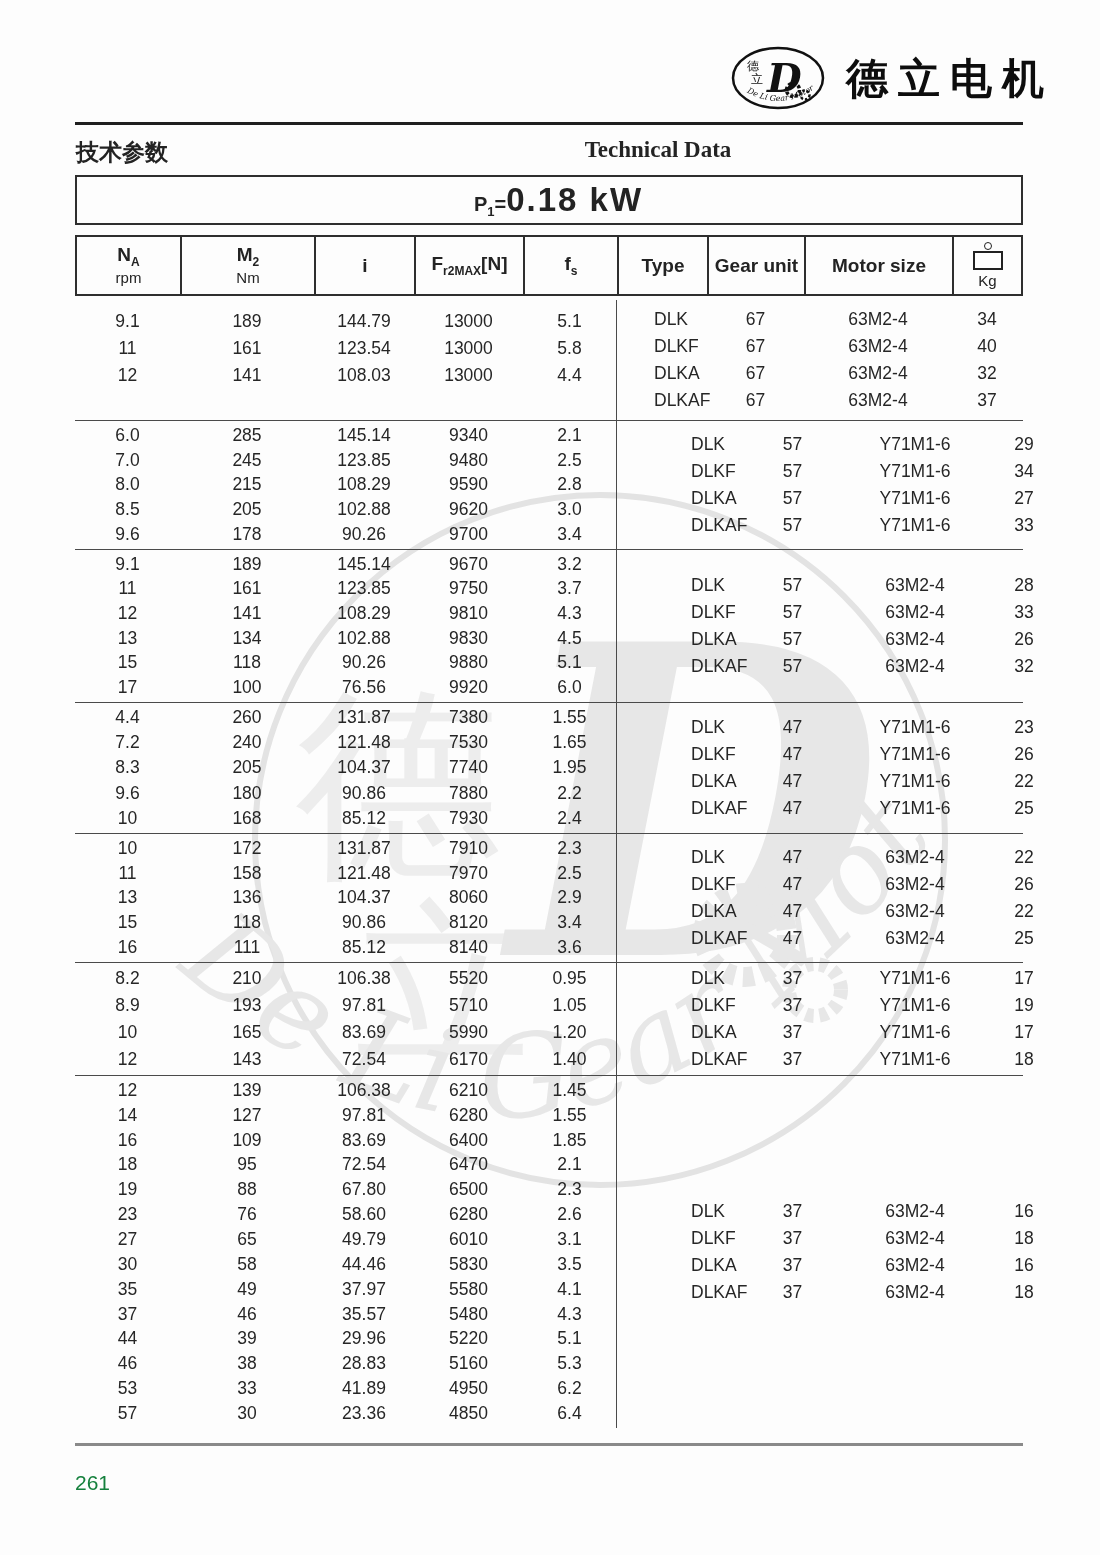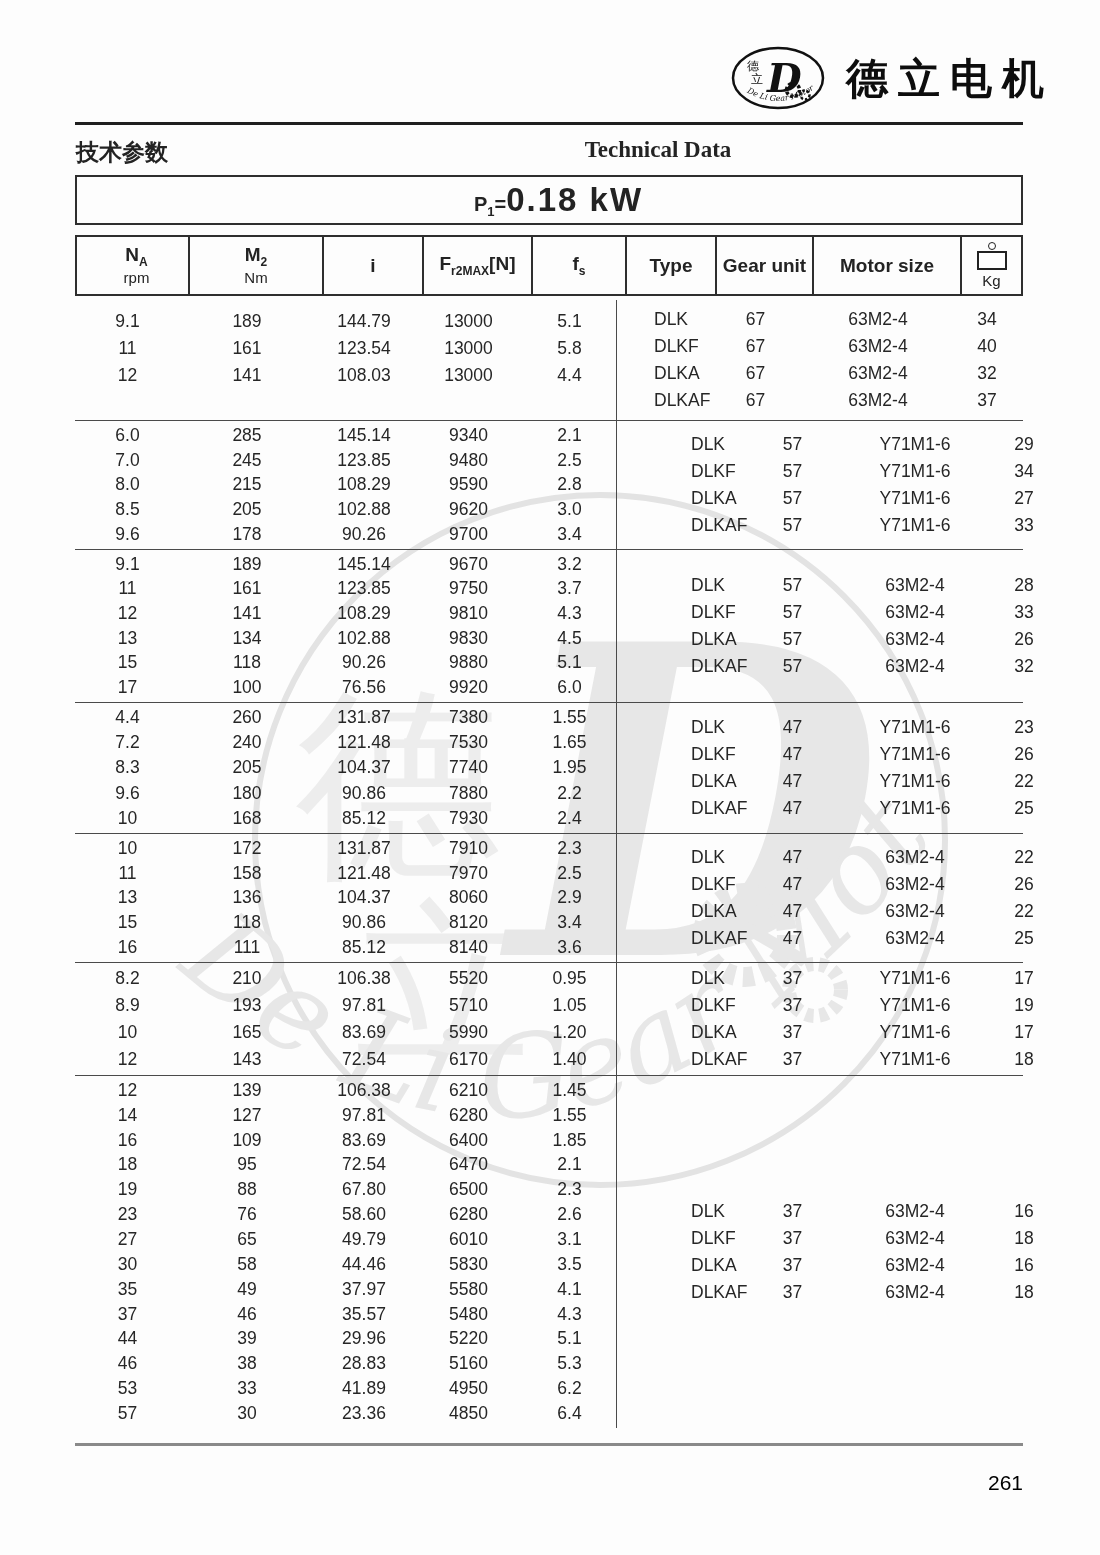--- a/index.html
+++ b/index.html
@@ -21,21 +21,21 @@
   .title-en{top:137px;left:500px;width:316px;text-align:center;font-size:23px;font-weight:bold;font-family:Liberation Serif, serif;}
   
   .power{top:175px;left:75px;width:948px;height:50px;border:2px solid #2e2e2e;
     box-sizing:border-box;text-align:center;line-height:46px;background:rgba(255,255,255,.0);padding-left:19px;}
   .p-small{font-size:20px;font-weight:bold;}
   .p-small sub{font-size:13px;}
   .p-big{font-size:33px;font-weight:800;letter-spacing:2px;}
   
   .thead{top:235px;left:75px;width:948px;height:61px;border:2px solid #2e2e2e;
     box-sizing:border-box;display:grid;
-    grid-template-columns:105px 134px 100px 109px 94px 90px 97px 148px auto;padding-left:8px;}
+    grid-template-columns:105px 134px 100px 109px 94px 90px 97px 148px auto;}
   .th{border-right:2px solid #2e2e2e;display:flex;flex-direction:column;
     align-items:center;justify-content:center;gap:1px;}
   .th:last-child{border-right:none;}
   .th-main{font-size:19px;font-weight:bold;line-height:1.05;}
   .th-main sub{font-size:12px;}
   .th-unit{font-size:15px;line-height:1.05;}
   .weight-icon{display:flex;flex-direction:column;align-items:center;margin-bottom:2px;}
   .weight-icon .knob{width:6px;height:6px;border:1.5px solid #222;border-radius:50%;background:#fff;}
   .weight-icon .block{width:26px;height:15px;border:2px solid #222;margin-top:1px;background:#fff;}
   
@@ -46,21 +46,21 @@
     display:flex;flex-direction:column;justify-content:space-around;padding:2px 0;}
   .perf.top{justify-content:flex-start;padding-top:8px;}
   .perf.top .prow{height:27px;flex:none;}
   .prow{display:grid;grid-template-columns:105px 134px 100px 109px 93px;align-items:center;}
   .models{width:405px;display:flex;flex-direction:column;justify-content:center;}
   .mrow{display:grid;grid-template-columns:90px 97px 148px 70px;height:27px;align-items:center;}
   .cell{text-align:center;font-size:17.5px;color:#262626;}
   .type-cell{text-align:left;padding-left:37px;}
   
   .rule-bottom{top:1443px;left:75px;width:948px;height:3px;background:#8a8a8a;}
-  .page-num{top:1471px;left:75px;width:948px;text-align:right;font-size:21px;color:#000000;}
+  .page-num{top:1471px;left:75px;width:948px;text-align:left;font-size:21px;color:#15803d;}
 </style>
 </head>
 <body>
 
 <svg class="watermark" width="1100" height="1555" viewBox="0 0 1100 1555" aria-hidden="true">
   <circle cx="600" cy="840" r="345" fill="none" stroke="#e3e3e3" stroke-width="6"></circle>
   <text x="295" y="855" font-size="205" fill="#ededed" font-family="DejaVu Serif, serif">德</text>
   <text x="355" y="1045" font-size="175" fill="#ededed" font-family="DejaVu Serif, serif">立</text>
   <text x="510" y="955" font-size="430" font-style="italic" font-weight="bold" fill="#e7e7e7" font-family="DejaVu Serif, serif">D</text>
   <circle cx="745" cy="935" r="42" fill="none" stroke="#e7e7e7" stroke-width="20" stroke-dasharray="11 8"></circle>

